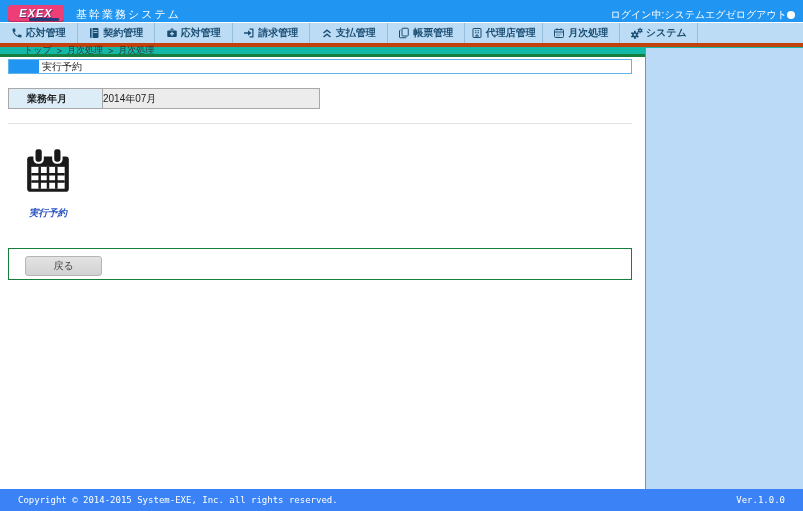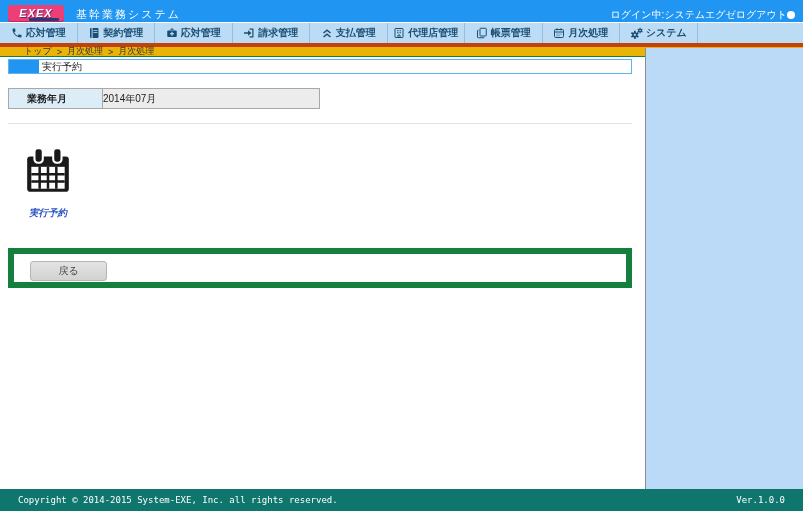--- a/index.html
+++ b/index.html
@@ -28,47 +28,47 @@
     border-top:1px solid #ffffff; border-bottom:4px solid #c2410c; box-sizing:border-box;
     display:flex; }
   .nav-item { width:77.5px; box-sizing:border-box; border-right:1px solid #95bedd;
     display:flex; align-items:center; justify-content:center; gap:3px; color:#1a4e73;
     font-size:10px; font-weight:bold; cursor:pointer; white-space:nowrap; }
   .nav-icon { display:flex; flex:0 0 auto; }
   .nav-icon svg { display:block; }
   
   .breadcrumb { position:absolute; top:47px; left:0; width:100%; height:10px;
     padding-left:24px; box-sizing:border-box; font-size:9px; color:#333;
-    border-bottom:1px solid #15803d; display:flex; gap:5px; align-items:center; background:#eab308; }
+    border-bottom:3px solid #15803d; display:flex; gap:5px; align-items:center; background:#14b8a6; }
   .breadcrumb .crumb { cursor:pointer; }
   
   .sidebar { position:absolute; top:48px; right:0; bottom:22px; width:158px;
     background:#badaf7; border-left:1px solid #8c8c8c; box-sizing:border-box; }
   
   .main { position:absolute; top:59px; left:8px; width:624px; }
   .page-title-bar { height:15px; border:1px solid #5fb3ea; display:flex; align-items:center;
     box-sizing:border-box; background:#fff; }
   .title-block { width:30px; height:100%; background:#2095f2; flex:0 0 auto; }
   .title-text { font-size:10px; color:#222; margin-left:3px; line-height:1; }
   .form-row { margin-top:14px; display:flex; height:21px; font-size:10px; }
   .form-label { width:95px; background:#dcedf8; border:1px solid #a8a8a8; box-sizing:border-box;
     display:flex; align-items:center; padding-left:18px; font-weight:bold; color:#222; }
   .form-value { width:217px; background:#ececec; border:1px solid #a8a8a8; border-left:none;
     box-sizing:border-box; display:flex; align-items:center; padding-left:0; color:#222; }
   .divider { margin-top:14px; border:none; border-top:1px solid #e3e3e3; height:0; }
   .tile { margin-top:22px; margin-left:12px; display:flex; flex-direction:column;
     align-items:center; width:56px; cursor:pointer; }
   .tile-link { margin-top:7px; font-size:9.5px; font-weight:bold; font-style:italic;
     color:#2a52c4; text-decoration:none; }
-  .button-box { margin-top:28px; border:6px solid #15803d; height:40px; box-sizing:border-box; }
+  .button-box { margin-top:28px; border:1px solid #15803d; height:32px; box-sizing:border-box; }
   .back-btn { margin:7px 0 0 16px; width:77px; height:20px;
     background:linear-gradient(#e3e3e3,#d2d2d2); border:1px solid #b5b5b5; border-radius:3px;
     font-size:10px; color:#444; font-family:inherit; cursor:pointer; }
   
-  .footer { position:absolute; bottom:0; left:0; width:100%; height:22px; background:#0f766e;
+  .footer { position:absolute; bottom:0; left:0; width:100%; height:22px; background:#3b82f6;
     color:#fff; display:flex; align-items:center; justify-content:space-between;
     padding:0 18px; box-sizing:border-box;
     font-family:"DejaVu Sans Mono", monospace; font-size:9px; }
 </style>
 </head>
 <body>
 
 <div class="screen">
 
   <header class="topbar">
@@ -129,35 +129,35 @@
         <svg width="12" height="12" viewBox="0 0 24 24" fill="none" stroke="#1a4e73" stroke-width="3">
             <path d="M5 12l7-5.5 7 5.5"></path>
             <path d="M5 20l7-5.5 7 5.5"></path>
           </svg>
       </span>
       <span>支払管理</span>
     </div>
     <div class="nav-item">
       <span class="nav-icon">
         <svg width="12" height="12" viewBox="0 0 24 24" fill="none" stroke="#1a4e73" stroke-width="2">
+            <rect x="8" y="2.5" width="12.5" height="15.5" rx="1.5"></rect>
+            <path d="M5 6.5H4.2A1.2 1.2 0 0 0 3 7.7V20a1.5 1.5 0 0 0 1.5 1.5H15A1.3 1.3 0 0 0 16.3 20.2"></path>
+          </svg>
+      </span>
+      <span>帳票管理</span>
+    </div>
+    <div class="nav-item">
+      <span class="nav-icon">
+        <svg width="12" height="12" viewBox="0 0 24 24" fill="none" stroke="#1a4e73" stroke-width="2">
             <rect x="4" y="3" width="16" height="18" rx="1"></rect>
             <path d="M8 7.5h3M13 7.5h3M8 11.5h3M13 11.5h3"></path>
             <path d="M10 21v-5h4v5"></path>
           </svg>
       </span>
       <span>代理店管理</span>
-    </div>
-    <div class="nav-item">
-      <span class="nav-icon">
-        <svg width="12" height="12" viewBox="0 0 24 24" fill="none" stroke="#1a4e73" stroke-width="2">
-            <rect x="8" y="2.5" width="12.5" height="15.5" rx="1.5"></rect>
-            <path d="M5 6.5H4.2A1.2 1.2 0 0 0 3 7.7V20a1.5 1.5 0 0 0 1.5 1.5H15A1.3 1.3 0 0 0 16.3 20.2"></path>
-          </svg>
-      </span>
-      <span>帳票管理</span>
     </div>
     <div class="nav-item">
       <span class="nav-icon">
         <svg width="12" height="12" viewBox="0 0 24 24" fill="none" stroke="#1a4e73" stroke-width="2">
             <rect x="3" y="5" width="18" height="16" rx="2"></rect>
             <path d="M3 10h18M8 2.5V7M16 2.5V7"></path>
             <path d="M7 14h2M11 14h2M15 14h2M7 17.5h2M11 17.5h2" stroke-width="1.6"></path>
           </svg>
       </span>
       <span>月次処理</span>

